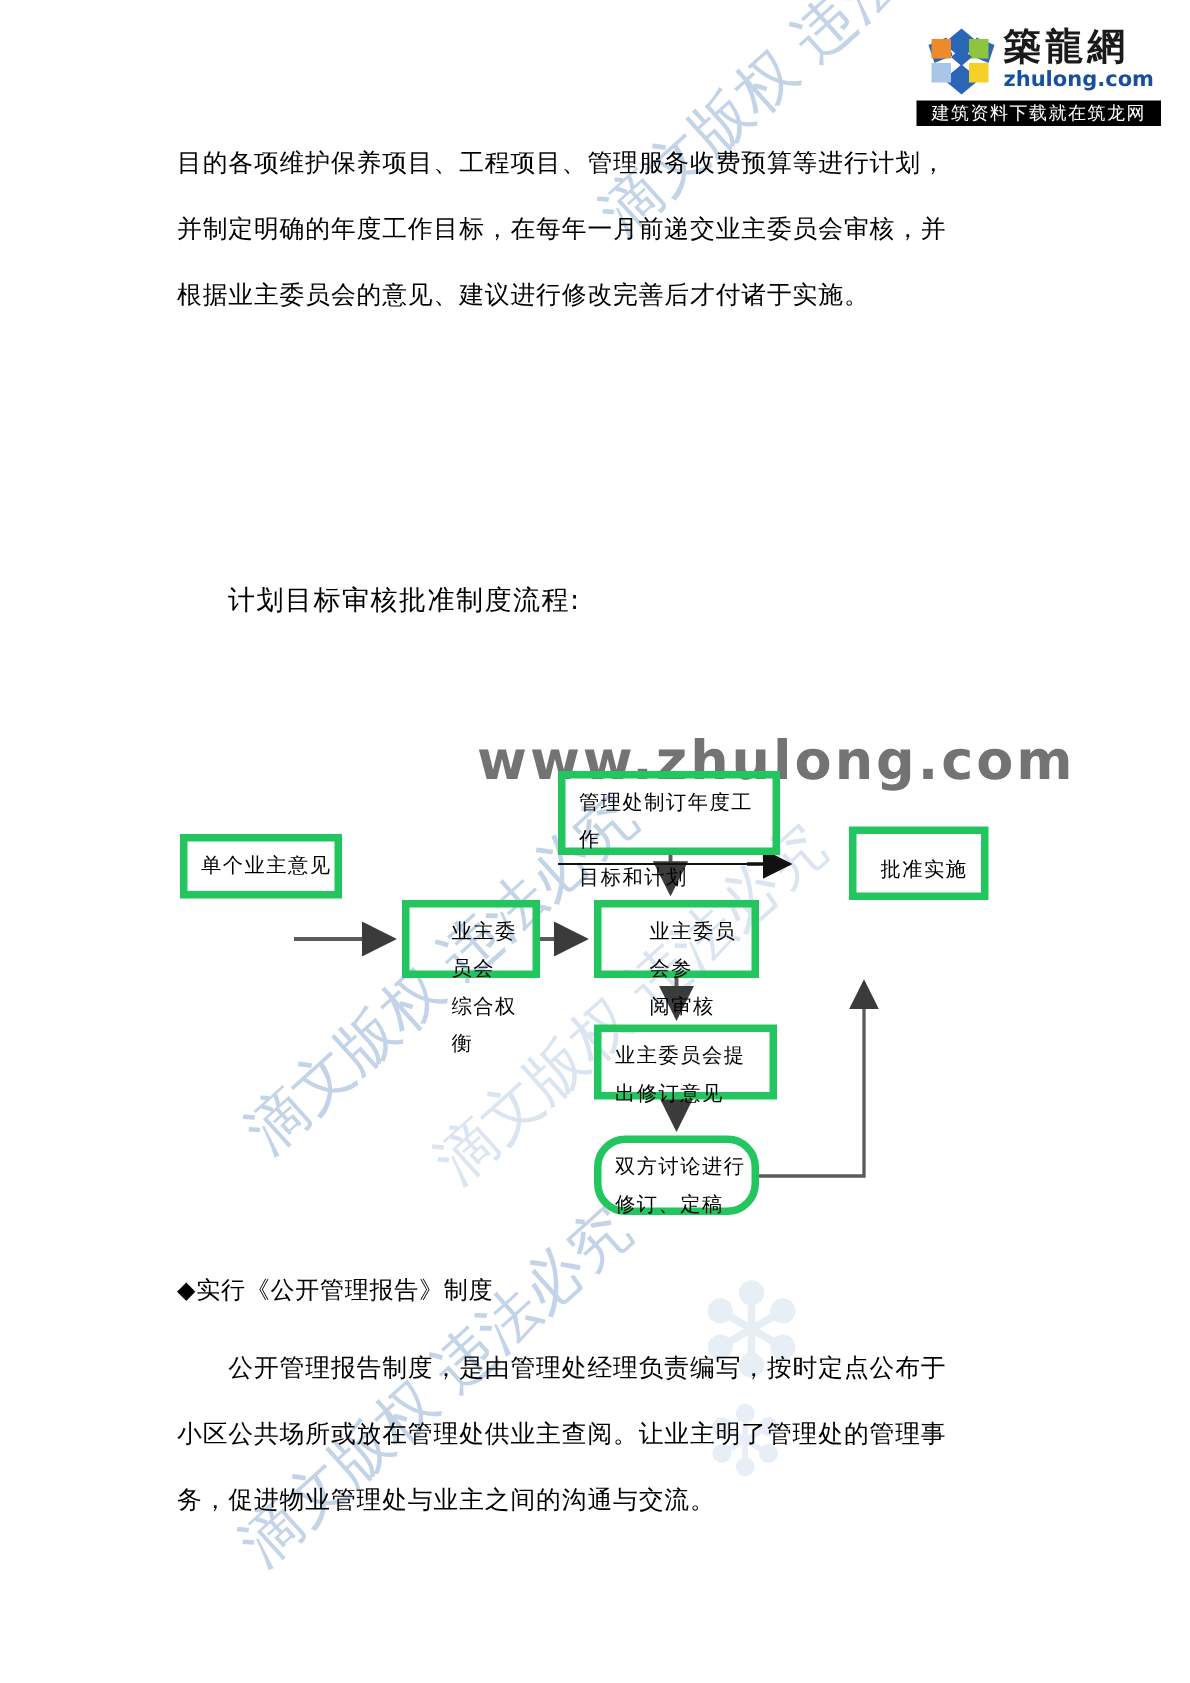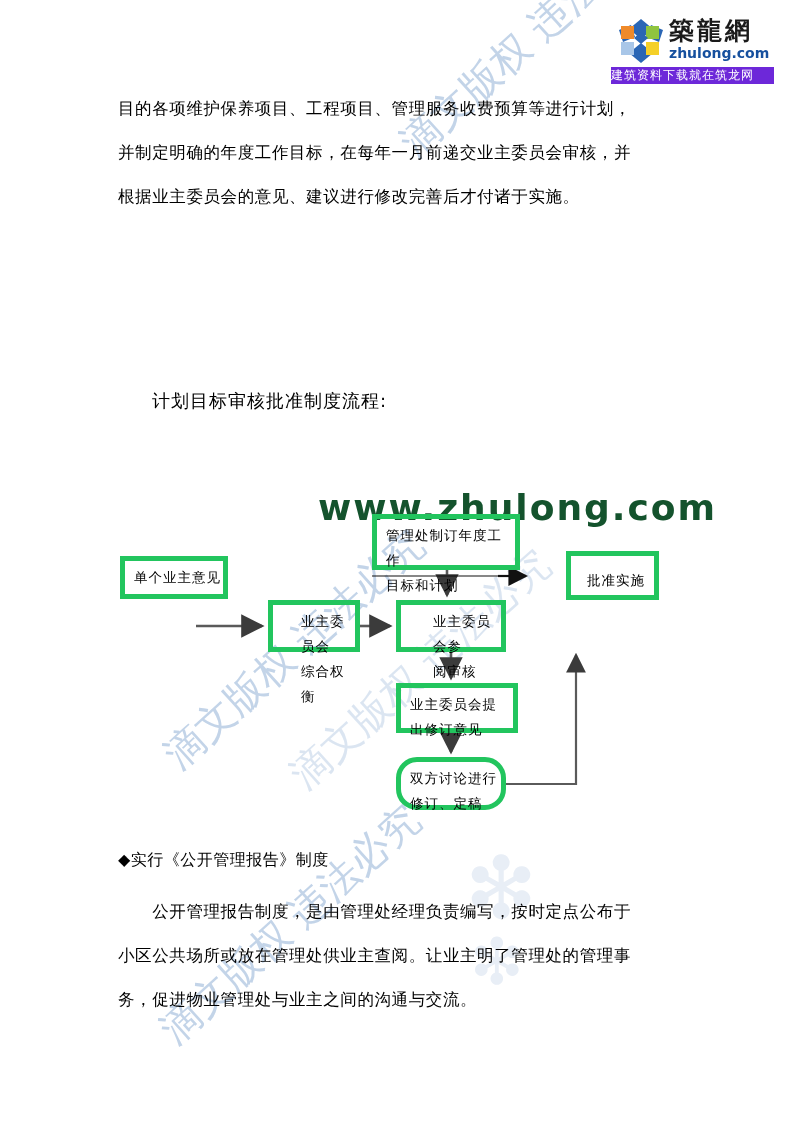--- a/index.html
+++ b/index.html
@@ -17,21 +17,21 @@
     position:absolute;
     color:#b9cde5;
     font-family:"DejaVu Sans","Liberation Sans",sans-serif;
     font-weight:400;
     white-space:nowrap;
     transform-origin:left top;
     opacity:.85;
   }
   .wm-url{
     position:absolute;
-    color:#14532d;
+    color:#737373;
     font-family:"DejaVu Sans","Liberation Sans",sans-serif;
     font-weight:700;
     white-space:nowrap;
     letter-spacing:2px;
   }
   .wm-flower{
     position:absolute;
     color:#e8eef6;
     white-space:nowrap;
   }
@@ -47,22 +47,22 @@
     font-family:"DejaVu Sans","Liberation Sans",sans-serif;
   }
   .logo-dom{
     position:absolute;left:58px;top:29px;
     font-size:14px;line-height:15px;font-weight:700;color:#16509e;
     letter-spacing:0px;
     font-family:"DejaVu Sans","Liberation Sans",sans-serif;
   }
   .logo-banner{
     position:absolute;left:0;top:50px;width:163px;height:17px;
-    background:#6d28d9;color:#ffffff;
-    font-size:12px;line-height:17px;
+    background:#000000;color:#ffffff;
+    font-size:12px;line-height:17px;text-align:center;
     letter-spacing:1px;
     font-family:"DejaVu Sans","Liberation Sans",sans-serif;
   }
 
   
   .para{
     position:absolute;z-index:3;
     color:#000;
     font-family:"DejaVu Sans","Liberation Sans",sans-serif;
     font-size:16.5px;

